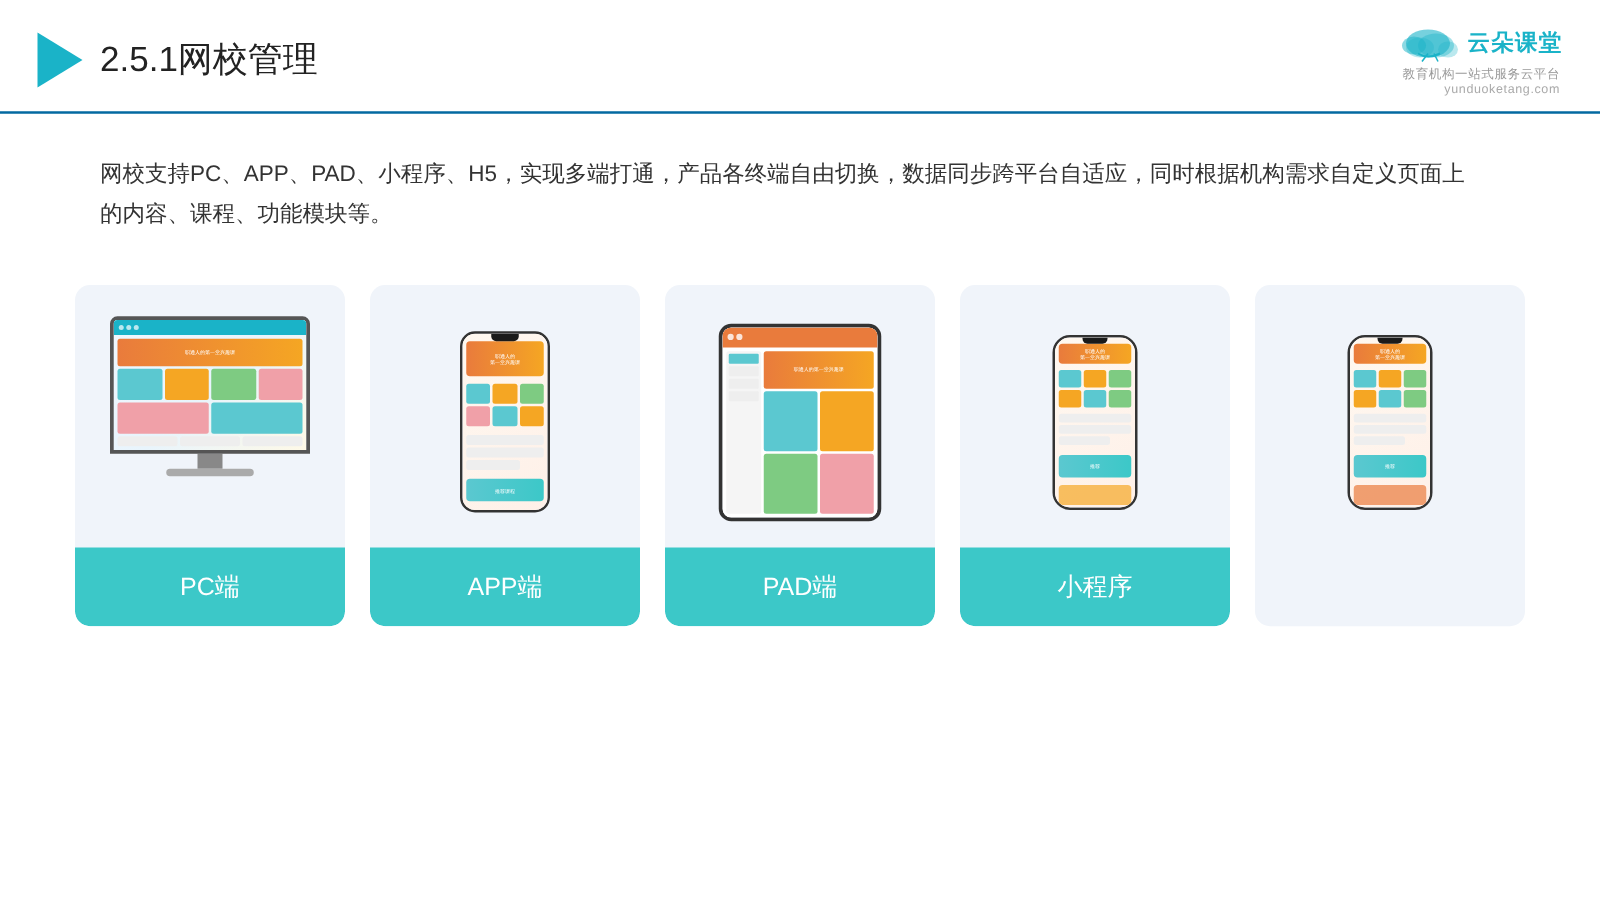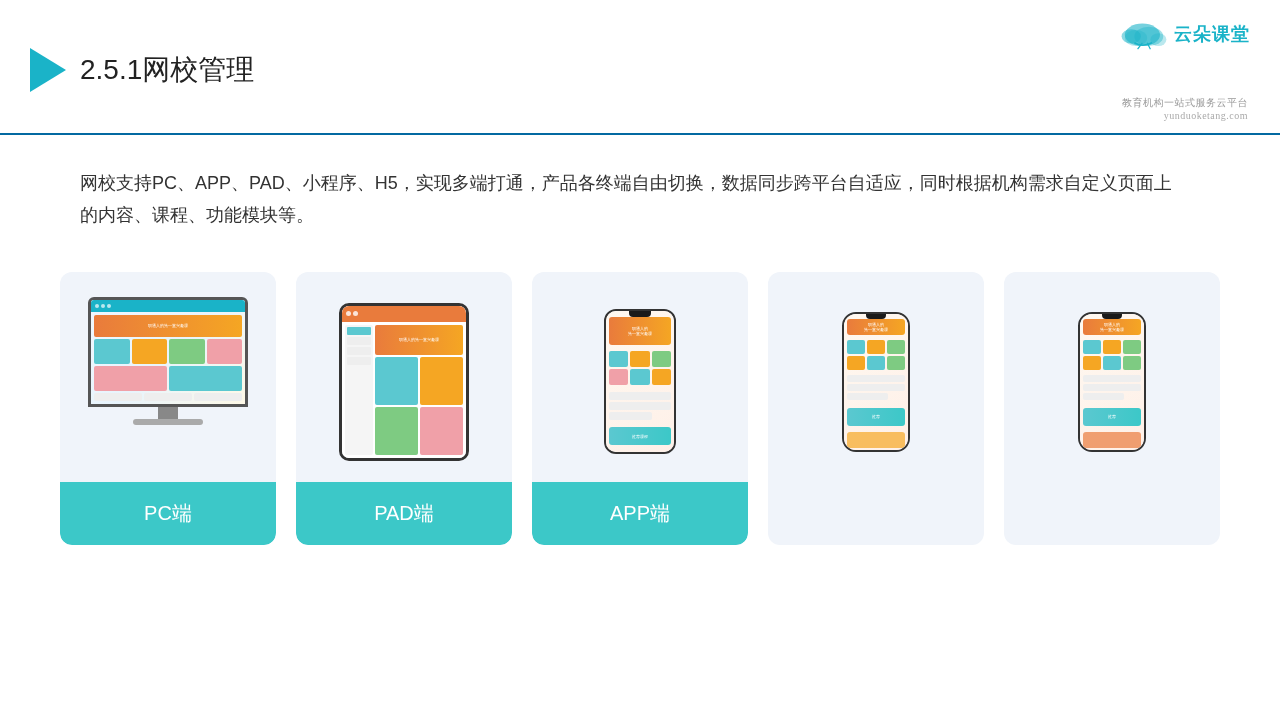--- a/index.html
+++ b/index.html
@@ -39,21 +39,20 @@
       font-weight: 500;
     }
     .header-title span {
       color: #222;
       font-weight: 400;
     }
     .logo-area {
       display: flex;
       flex-direction: column;
       align-items: center;
-      gap: 44px;
     }
     .logo-cloud {
       display: flex;
       align-items: center;
       gap: 6px;
     }
     .cloud-icon-svg {
       width: 48px;
       height: 32px;
     }
@@ -66,21 +65,20 @@
     .logo-sub {
       font-size: 10px;
       color: #999;
       text-align: right;
       letter-spacing: 0.5px;
       margin-top: 2px;
     }
     .logo-url {
       font-size: 10px;
       color: #aaa;
-      font-family: Liberation Serif, serif;
     }
 
     
     .description {
       padding: 32px 104px 20px 80px;
       font-size: 18px;
       color: #333;
       line-height: 1.8;
     }
 
@@ -417,20 +415,52 @@
         </div>
         <div class="pc-neck"></div>
         <div class="pc-base"></div>
       </div>
     </div>
     <div class="card-label">PC端</div>
   </div>
 
   <div class="card">
     <div class="card-image-area">
+      <div class="phone-mockup">
+        <div class="phone-notch"></div>
+        <div class="phone-screen">
+          <div class="phone-banner">
+            <span class="phone-banner-text">职通人的<br>第一堂兴趣课</span>
+          </div>
+          <div class="phone-grid">
+            <div class="phone-cell"></div>
+            <div class="phone-cell orange"></div>
+            <div class="phone-cell green"></div>
+            <div class="phone-cell pink"></div>
+            <div class="phone-cell"></div>
+            <div class="phone-cell orange"></div>
+          </div>
+          <div class="phone-list">
+            <div class="phone-list-item"></div>
+            <div class="phone-list-item"></div>
+            <div class="phone-list-item" style="width:70%;"></div>
+          </div>
+          <div style="padding:2px 3px;margin-top:1px;">
+            <div style="height:18px;background:linear-gradient(90deg,#5bc8d0,#3cc8c8);border-radius:3px;display:flex;align-items:center;justify-content:center;">
+              <span style="font-size:4px;color:#fff;">推荐课程</span>
+            </div>
+          </div>
+        </div>
+      </div>
+    </div>
+    <div class="card-label">APP端</div>
+  </div>
+
+  <div class="card">
+    <div class="card-image-area">
       <div class="tablet-mockup">
         <div class="tablet-screen">
           <div class="tablet-bar">
             <div class="tablet-bar-dot"></div>
             <div class="tablet-bar-dot"></div>
           </div>
           <div style="padding:3px;display:flex;gap:2px;flex:1;">
             <div style="width:28px;background:#f5f5f5;border-radius:2px;display:flex;flex-direction:column;gap:2px;padding:2px;">
               <div style="height:8px;background:#5bc8d0;border-radius:1px;"></div>
               <div style="height:8px;background:#eee;border-radius:1px;"></div>
@@ -450,48 +480,51 @@
             </div>
           </div>
         </div>
       </div>
     </div>
     <div class="card-label">PAD端</div>
   </div>
 
   <div class="card">
     <div class="card-image-area">
-      <div class="phone-mockup">
-        <div class="phone-notch"></div>
-        <div class="phone-screen">
-          <div class="phone-banner">
-            <span class="phone-banner-text">职通人的<br>第一堂兴趣课</span>
-          </div>
-          <div class="phone-grid">
-            <div class="phone-cell"></div>
-            <div class="phone-cell orange"></div>
-            <div class="phone-cell green"></div>
-            <div class="phone-cell pink"></div>
-            <div class="phone-cell"></div>
-            <div class="phone-cell orange"></div>
-          </div>
-          <div class="phone-list">
-            <div class="phone-list-item"></div>
-            <div class="phone-list-item"></div>
-            <div class="phone-list-item" style="width:70%;"></div>
-          </div>
-          <div style="padding:2px 3px;margin-top:1px;">
+      <div class="mini-phone">
+        <div class="mini-phone-notch"></div>
+        <div class="mini-screen">
+          <div class="mini-banner">
+            <span class="mini-banner-text">职通人的<br>第一堂兴趣课</span>
+          </div>
+          <div class="mini-grid">
+            <div class="mini-cell"></div>
+            <div class="mini-cell orange"></div>
+            <div class="mini-cell green"></div>
+            <div class="mini-cell orange"></div>
+            <div class="mini-cell"></div>
+            <div class="mini-cell green"></div>
+          </div>
+          <div class="mini-list">
+            <div class="mini-list-item"></div>
+            <div class="mini-list-item"></div>
+            <div class="mini-list-item" style="width:70%;"></div>
+          </div>
+          <div style="padding:2px 3px;margin-top:2px;">
             <div style="height:18px;background:linear-gradient(90deg,#5bc8d0,#3cc8c8);border-radius:3px;display:flex;align-items:center;justify-content:center;">
-              <span style="font-size:4px;color:#fff;">推荐课程</span>
-            </div>
+              <span style="font-size:4px;color:#fff;">推荐</span>
+            </div>
+          </div>
+          <div style="padding:2px 3px;margin-top:2px;">
+            <div style="height:16px;background:#f5a623;border-radius:3px;opacity:0.7;"></div>
           </div>
         </div>
       </div>
     </div>
-    <div class="card-label">APP端</div>
+    <div class="card-label">小程序</div>
   </div>
 
   <div class="card">
     <div class="card-image-area">
       <div class="mini-phone">
         <div class="mini-phone-notch"></div>
         <div class="mini-screen">
           <div class="mini-banner">
             <span class="mini-banner-text">职通人的<br>第一堂兴趣课</span>
           </div>
@@ -507,54 +540,20 @@
             <div class="mini-list-item"></div>
             <div class="mini-list-item"></div>
             <div class="mini-list-item" style="width:70%;"></div>
           </div>
           <div style="padding:2px 3px;margin-top:2px;">
             <div style="height:18px;background:linear-gradient(90deg,#5bc8d0,#3cc8c8);border-radius:3px;display:flex;align-items:center;justify-content:center;">
               <span style="font-size:4px;color:#fff;">推荐</span>
             </div>
           </div>
           <div style="padding:2px 3px;margin-top:2px;">
-            <div style="height:16px;background:#f5a623;border-radius:3px;opacity:0.7;"></div>
+            <div style="height:16px;background:#e97b3c;border-radius:3px;opacity:0.7;"></div>
           </div>
         </div>
       </div>
     </div>
   </div>
 
-  <div class="card">
-    <div class="card-image-area">
-      <div class="mini-phone">
-        <div class="mini-phone-notch"></div>
-        <div class="mini-screen">
-          <div class="mini-banner">
-            <span class="mini-banner-text">职通人的<br>第一堂兴趣课</span>
-          </div>
-          <div class="mini-grid">
-            <div class="mini-cell"></div>
-            <div class="mini-cell orange"></div>
-            <div class="mini-cell green"></div>
-            <div class="mini-cell orange"></div>
-            <div class="mini-cell"></div>
-            <div class="mini-cell green"></div>
-          </div>
-          <div class="mini-list">
-            <div class="mini-list-item"></div>
-            <div class="mini-list-item"></div>
-            <div class="mini-list-item" style="width:70%;"></div>
-          </div>
-          <div style="padding:2px 3px;margin-top:2px;">
-            <div style="height:18px;background:linear-gradient(90deg,#5bc8d0,#3cc8c8);border-radius:3px;display:flex;align-items:center;justify-content:center;">
-              <span style="font-size:4px;color:#fff;">推荐</span>
-            </div>
-          </div>
-          <div style="padding:2px 3px;margin-top:2px;">
-            <div style="height:16px;background:#e97b3c;border-radius:3px;opacity:0.7;"></div>
-          </div>
-        </div>
-      </div>
-    </div>
-  </div>
-
 </div>
 
 </body></html>

